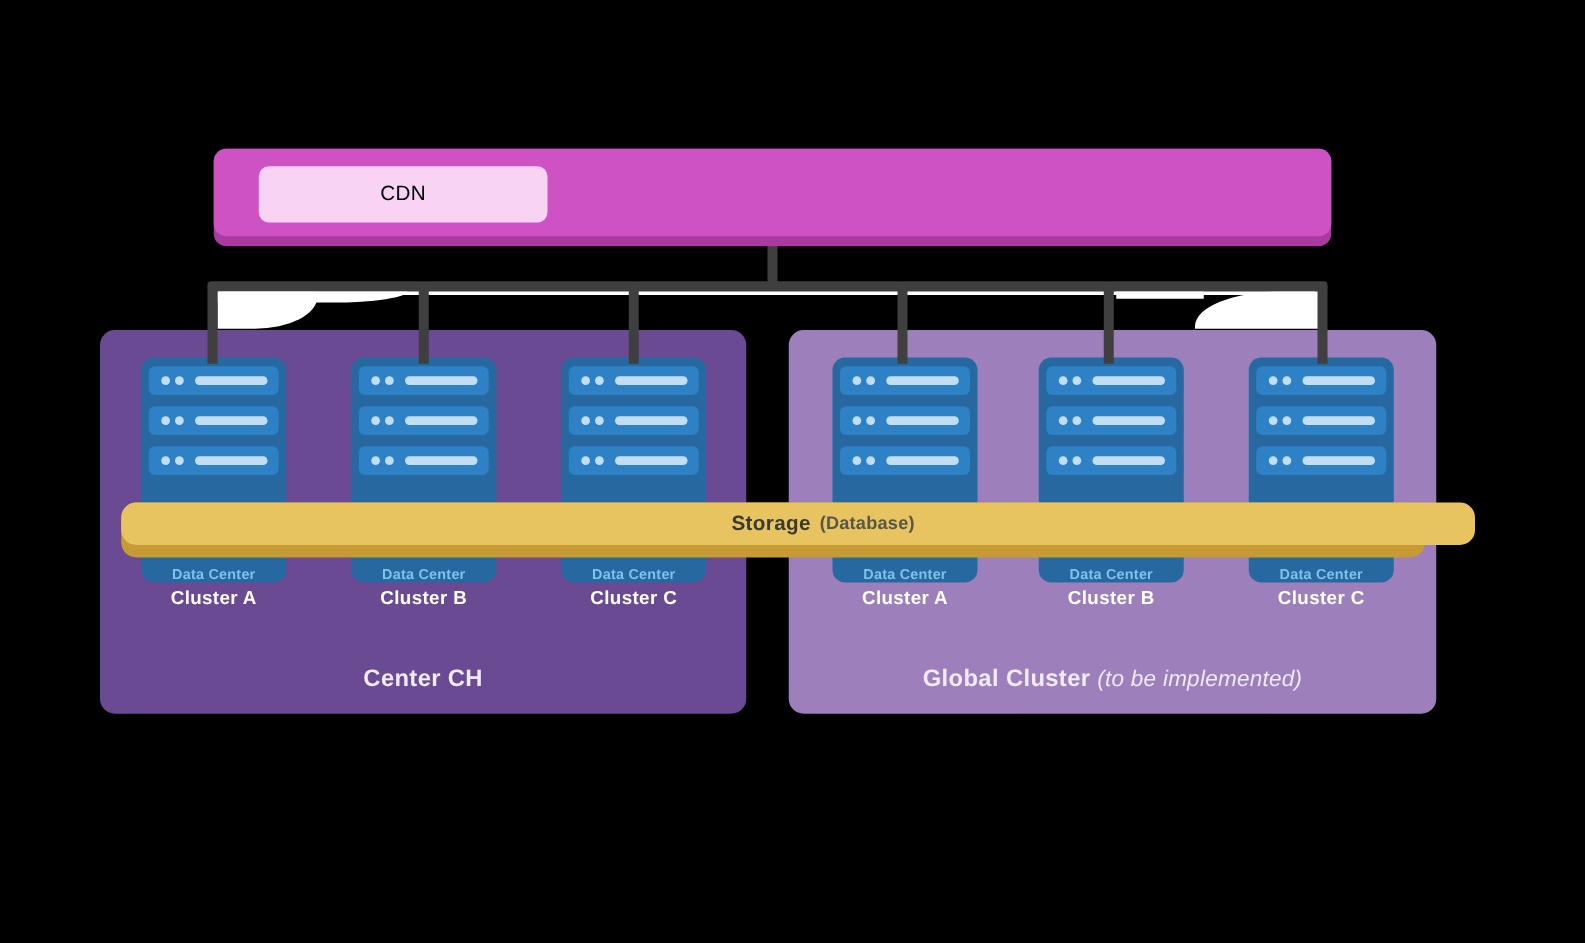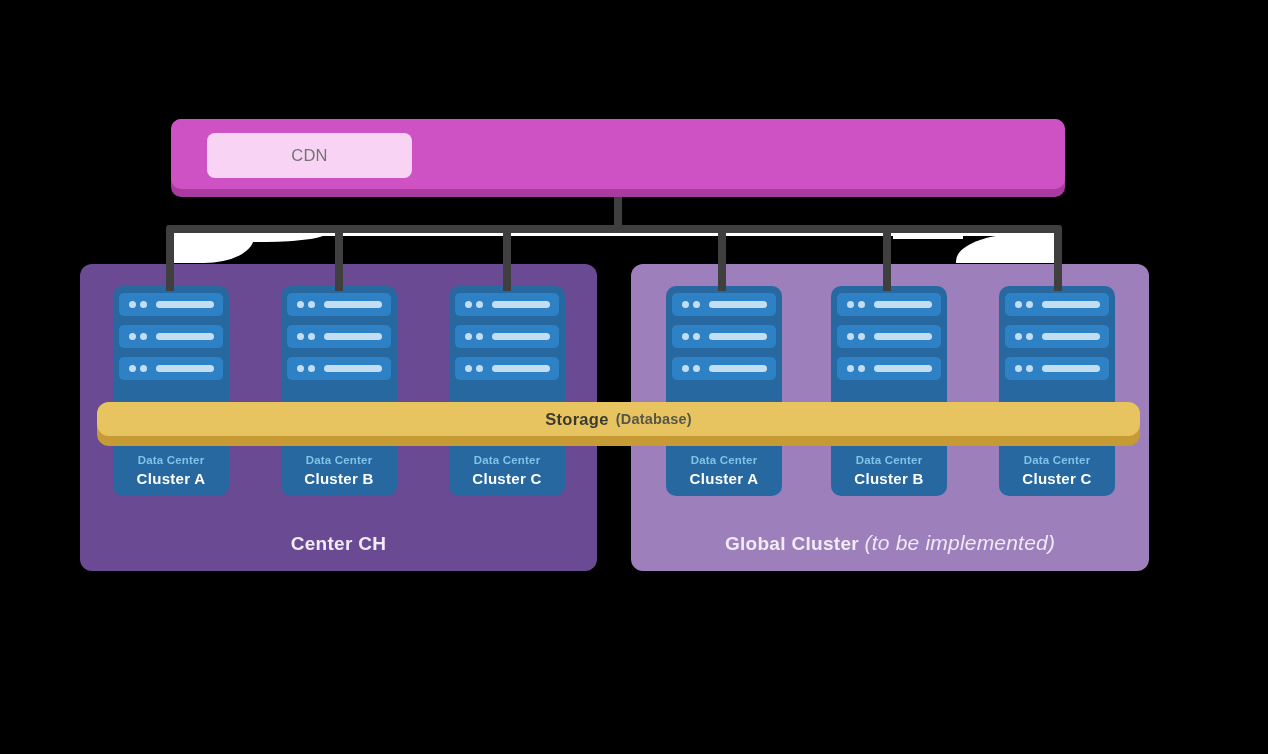--- a/index.html
+++ b/index.html
@@ -4,23 +4,23 @@
 <style>
   html,body{margin:0;padding:0;background:#000;}
   .canvas{position:relative;width:1268px;height:754px;background:#000000;overflow:hidden;
           font-family:"Liberation Sans", sans-serif;}
 
   
   .edge-bar{position:absolute;left:171px;top:119px;width:894px;height:78px;
             background:#a93aa0;border-radius:10px;z-index:7;}
   .edge-bar-face{position:absolute;left:0;top:0;width:894px;height:70px;
             background:#cf52c5;border-radius:10px;}
-  .edge-node{position:absolute;top:14px;height:45px;width:205px;background:#f8d3f4;
+  .edge-node{position:absolute;top:14px;height:45px;width:231px;background:#f8d3f4;
             border-radius:8px;display:flex;align-items:center;justify-content:center;
-            color:#737373;font-size:16.5px;font-weight:500;letter-spacing:.3px;}
+            color:#000000;font-size:16.5px;font-weight:500;letter-spacing:.3px;}
   .edge-node.n0{left:36px;} .edge-node.n1{left:322px;} .edge-node.n2{left:608px;}
 
   
   .conn{position:absolute;background:#3f3f3f;z-index:4;}
   .conn.stub{left:614px;top:196px;width:8px;height:33px;}
   .conn.hline{left:166px;top:225px;width:896px;height:8px;border-radius:3px;}
   .conn.drop{top:229px;width:8px;height:62px;}
   .conn.d0{left:166px;} .conn.d1{left:335px;} .conn.d2{left:503px;}
   .conn.d3{left:718px;} .conn.d4{left:883px;} .conn.d5{left:1054px;}
 
@@ -31,42 +31,42 @@
   .wp.l2{left:174px;top:233px;width:152px;height:9px;border-bottom-right-radius:60px 9px;}
   .wp.r1{left:956px;top:233px;width:100px;height:30px;border-top-left-radius:70px 28px;}
   .wp.r2{left:893px;top:233px;width:70px;height:6px;}
 
   
   .region{position:absolute;top:264px;height:307px;border-radius:12px;z-index:1;}
   .region.primary{left:80px;width:517px;background:#6a4b93;}
   .region.secondary{left:631px;width:518px;background:#9d80bb;}
   .region-label{position:absolute;bottom:16px;left:0;width:100%;text-align:center;
             color:#f1ebf7;font-size:19px;font-weight:700;letter-spacing:.3px;}
-  .region-note{font-size:21px;font-weight:400;font-style:italic;color:#efe9f6;letter-spacing:.2px;}
-
-  
-  .card{position:absolute;top:286px;width:116px;height:210px;background:#26689f;
+  .region-note{font-size:18px;font-weight:400;font-style:italic;color:#efe9f6;letter-spacing:.2px;}
+
+  
+  .card{position:absolute;top:286px;width:116px;height:180px;background:#26689f;
         border-radius:10px;z-index:3;}
   .card.c0{left:113px;} .card.c1{left:281px;} .card.c2{left:449px;}
   .card.c3{left:666px;} .card.c4{left:831px;} .card.c5{left:999px;}
   .srv-rows{position:absolute;left:6px;top:7px;right:6px;display:flex;
         flex-direction:column;gap:9px;}
   .srv-row{height:23px;background:#2e81c4;border-radius:5px;display:flex;
         align-items:center;padding-left:10px;}
   .srv-row .dot{width:7px;height:7px;border-radius:50%;background:#c3ddf2;margin-right:4px;flex:0 0 auto;}
   .srv-row .bar{width:58px;height:7px;border-radius:4px;background:#c3ddf2;margin-left:5px;flex:0 0 auto;}
   .card-labels{position:absolute;left:0;top:168px;width:100%;text-align:center;}
   .dc-type{font-size:11.5px;font-weight:700;color:#7fc3e8;letter-spacing:.2px;}
   .dc-name{font-size:15px;font-weight:600;color:#ffffff;margin-top:4px;letter-spacing:.3px;}
 
   
   .storage{position:absolute;left:97px;top:402px;width:1043px;height:44px;
         background:#c69b35;border-radius:12px;z-index:5;}
   .storage-face{position:absolute;left:0;top:0;width:1043px;height:34px;background:#e7c45f;
-        border-radius:12px;display:flex;align-items:center;justify-content:center;z-index:6;}
+        border-radius:12px;display:flex;align-items:center;justify-content:center;z-index:6;padding-left:40px;}
   .storage-title{font-size:16.5px;font-weight:700;color:#3a3a33;letter-spacing:.3px;}
   .storage-sub{font-size:14.5px;font-weight:700;color:#56564a;margin-left:7px;letter-spacing:.2px;}
 </style>
 </head>
 <body>
 
 <div class="canvas">
 
   <div class="region primary">
     <div class="region-label">

